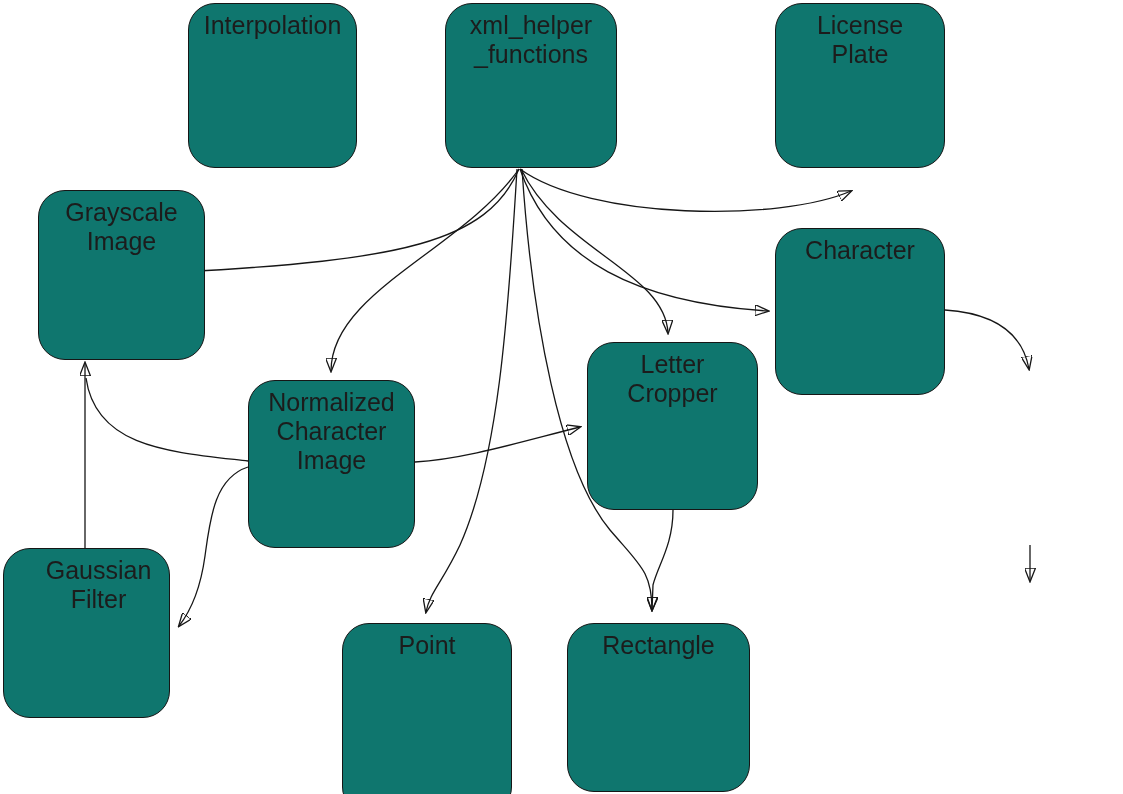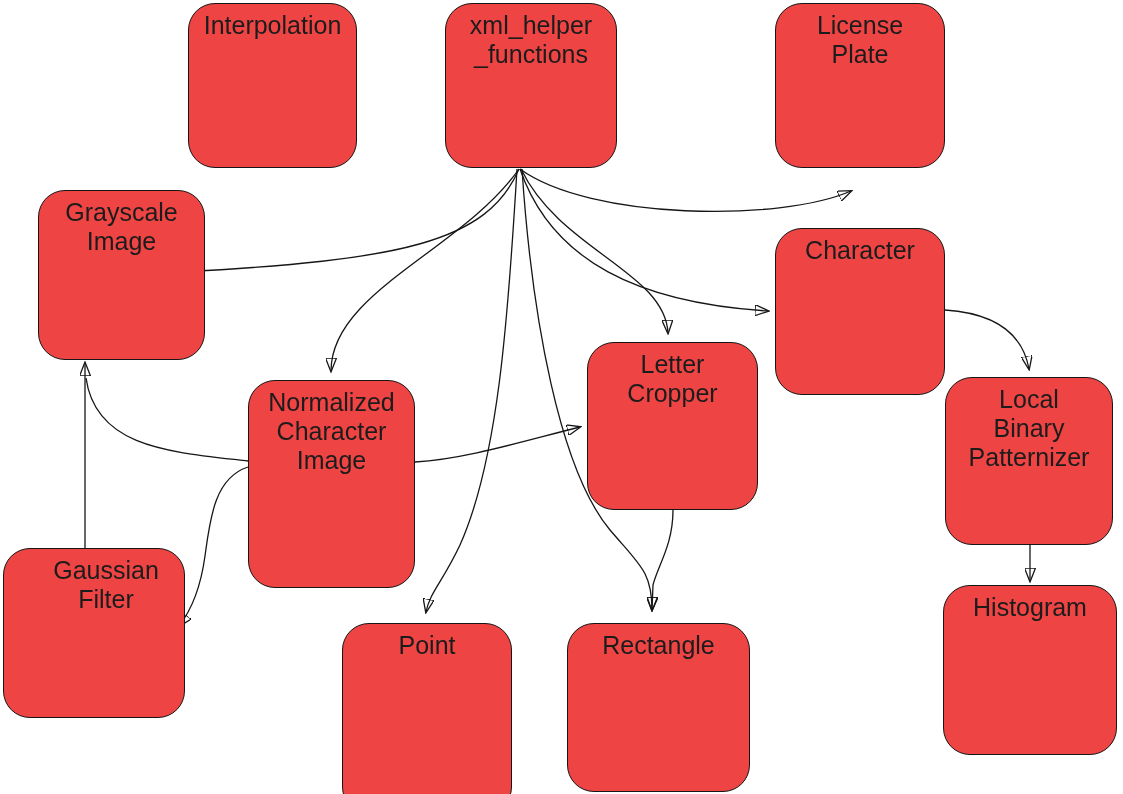--- a/index.html
+++ b/index.html
@@ -23,44 +23,44 @@
     height: 794px;
   }
   .edges path {
     fill: none;
     stroke: #161616;
     stroke-width: 1.3;
   }
   .node {
     position: absolute;
     box-sizing: border-box;
-    background: #ef4444;
+    background: #0f766e;
     border: 1.4px solid #161616;
     border-radius: 27px;
     display: flex;
     justify-content: center;
     align-items: flex-start;
     padding-top: 7px;
   }
   .node .label {
     font-size: 25px;
     line-height: 29px;
     color: #1c1c1c;
     text-align: center;
     white-space: pre-line;
   }
   .n-interpolation { left: 188px; top: 3px;   width: 169px; height: 165px; }
   .n-xml           { left: 433px; top: 3px;   width: 172px; height: 165px; margin-left: 12px; }
   .n-license       { left: 775px; top: 3px;   width: 170px; height: 165px; }
   .n-grayscale     { left: 3px;   top: 190px; width: 167px; height: 170px; margin-left: 35px; }
   .n-character     { left: 775px; top: 228px; width: 170px; height: 167px; }
-  .n-normalized    { left: 248px; top: 380px; width: 167px; height: 208px; }
+  .n-normalized    { left: 248px; top: 380px; width: 167px; height: 168px; }
   .n-lettercropper { left: 587px; top: 342px; width: 171px; height: 168px; }
   .n-lbp           { left: 945px; top: 377px; width: 168px; height: 168px; }
-  .n-gaussian      { left: 3px;   top: 548px; width: 182px; height: 170px; padding-left: 24px; }
+  .n-gaussian      { left: 3px;   top: 548px; width: 167px; height: 170px; padding-left: 24px; }
   .n-point         { left: 342px; top: 623px; width: 170px; height: 191px; }
   .n-rectangle     { left: 567px; top: 623px; width: 183px; height: 169px; }
   .n-histogram     { left: 943px; top: 585px; width: 174px; height: 170px; }
 </style>
 </head>
 <body>
 
 <div class="canvas">
 
   <svg class="edges" viewBox="0 0 1123 794" xmlns="http://www.w3.org/2000/svg">
@@ -105,32 +105,24 @@
   </div>
   <div class="node n-normalized">
     <span class="label">Normalized
 Character
 Image</span>
   </div>
   <div class="node n-lettercropper">
     <span class="label">Letter
 Cropper</span>
   </div>
-  <div class="node n-lbp">
-    <span class="label">Local
-Binary
-Patternizer</span>
-  </div>
   <div class="node n-gaussian">
     <span class="label">Gaussian
 Filter</span>
   </div>
   <div class="node n-point">
     <span class="label">Point</span>
   </div>
   <div class="node n-rectangle">
     <span class="label">Rectangle</span>
   </div>
-  <div class="node n-histogram">
-    <span class="label">Histogram</span>
-  </div>
 
 </div>
 
 </body></html>

